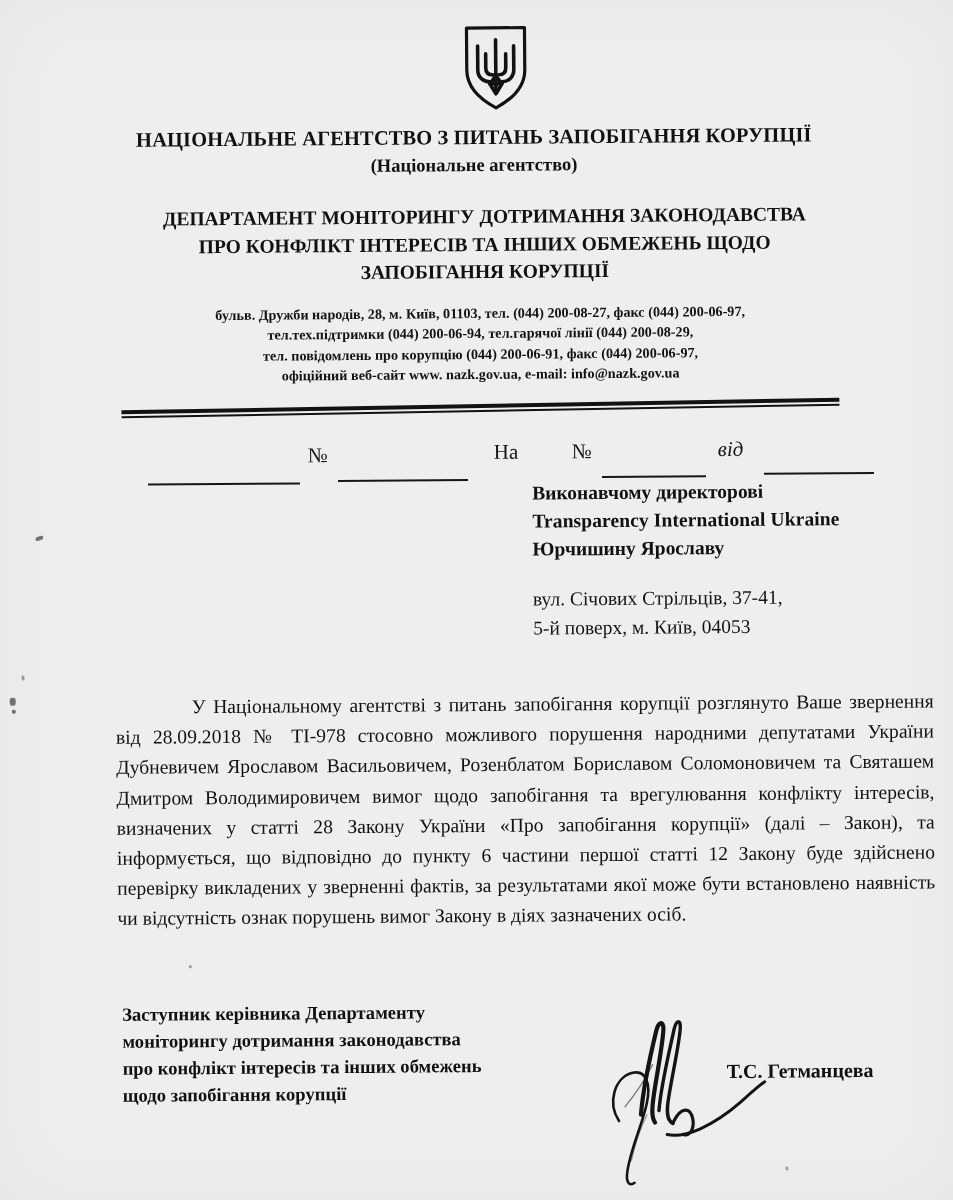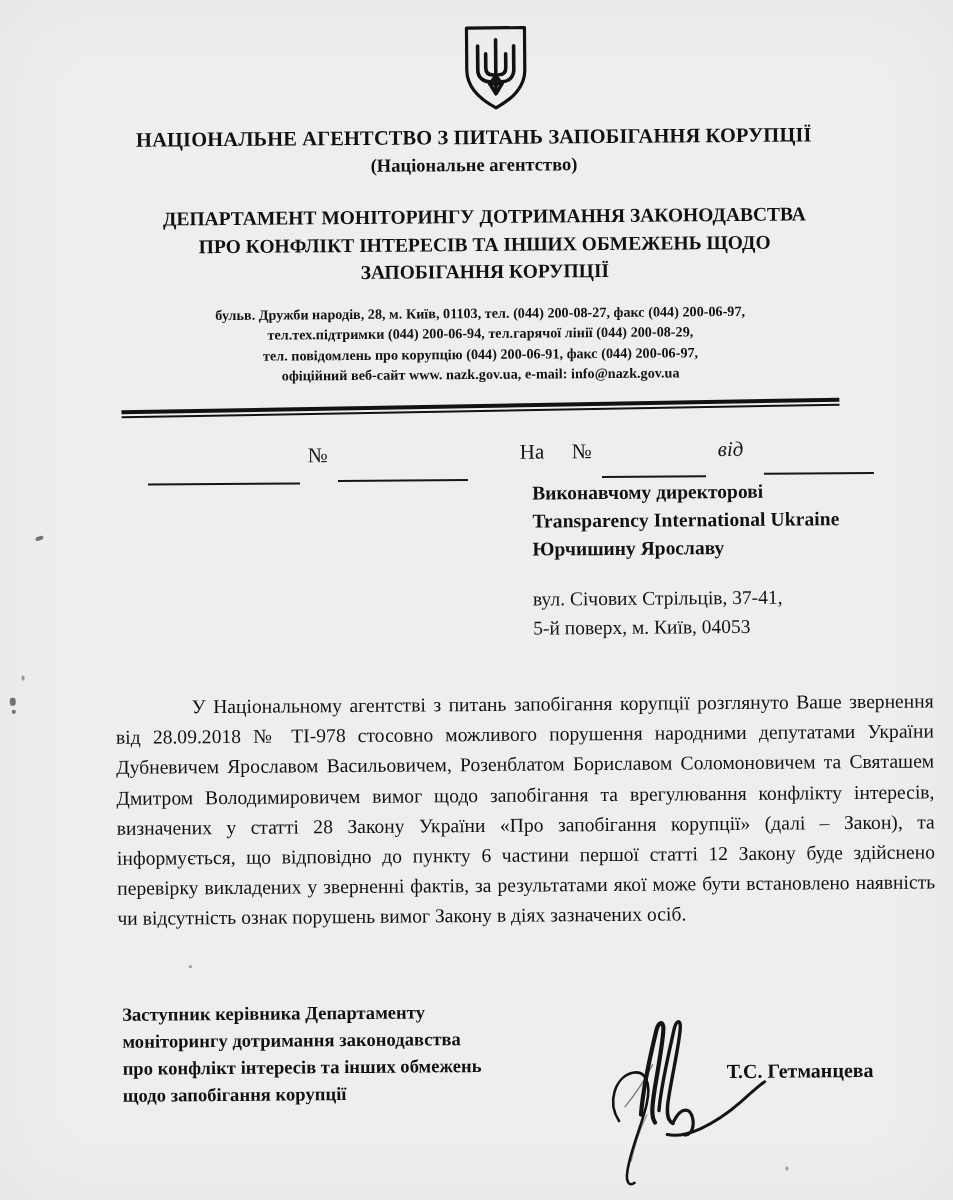--- a/index.html
+++ b/index.html
@@ -119,21 +119,21 @@
   .ref-blank {
     display: inline-block;
     border-bottom: 2px solid #161616;
     vertical-align: 2px;
   }
   .ref-lbl { display: inline-block; }
 
   .ref-a { position: absolute; left: 8px;   top: 16px; width: 152px; }
   .ref-no1{ position: absolute; left: 168px; top: 2px;  font-weight: normal; }
   .ref-b { position: absolute; left: 198px; top: 14px; width: 130px; }
-  .ref-na{ position: absolute; left: 380px; top: 0px; }
+  .ref-na{ position: absolute; left: 354px; top: 0px; }
   .ref-no2{ position: absolute; left: 432px; top: 0px; }
   .ref-c { position: absolute; left: 462px; top: 12px; width: 104px; }
   .ref-vid{ position: absolute; left: 578px; top: -1px; font-style: italic; }
   .ref-d { position: absolute; left: 624px; top: 10px; width: 110px; }
 
   
   .addressee {
     position: absolute;
     left: 532px;
     top: 480px;

